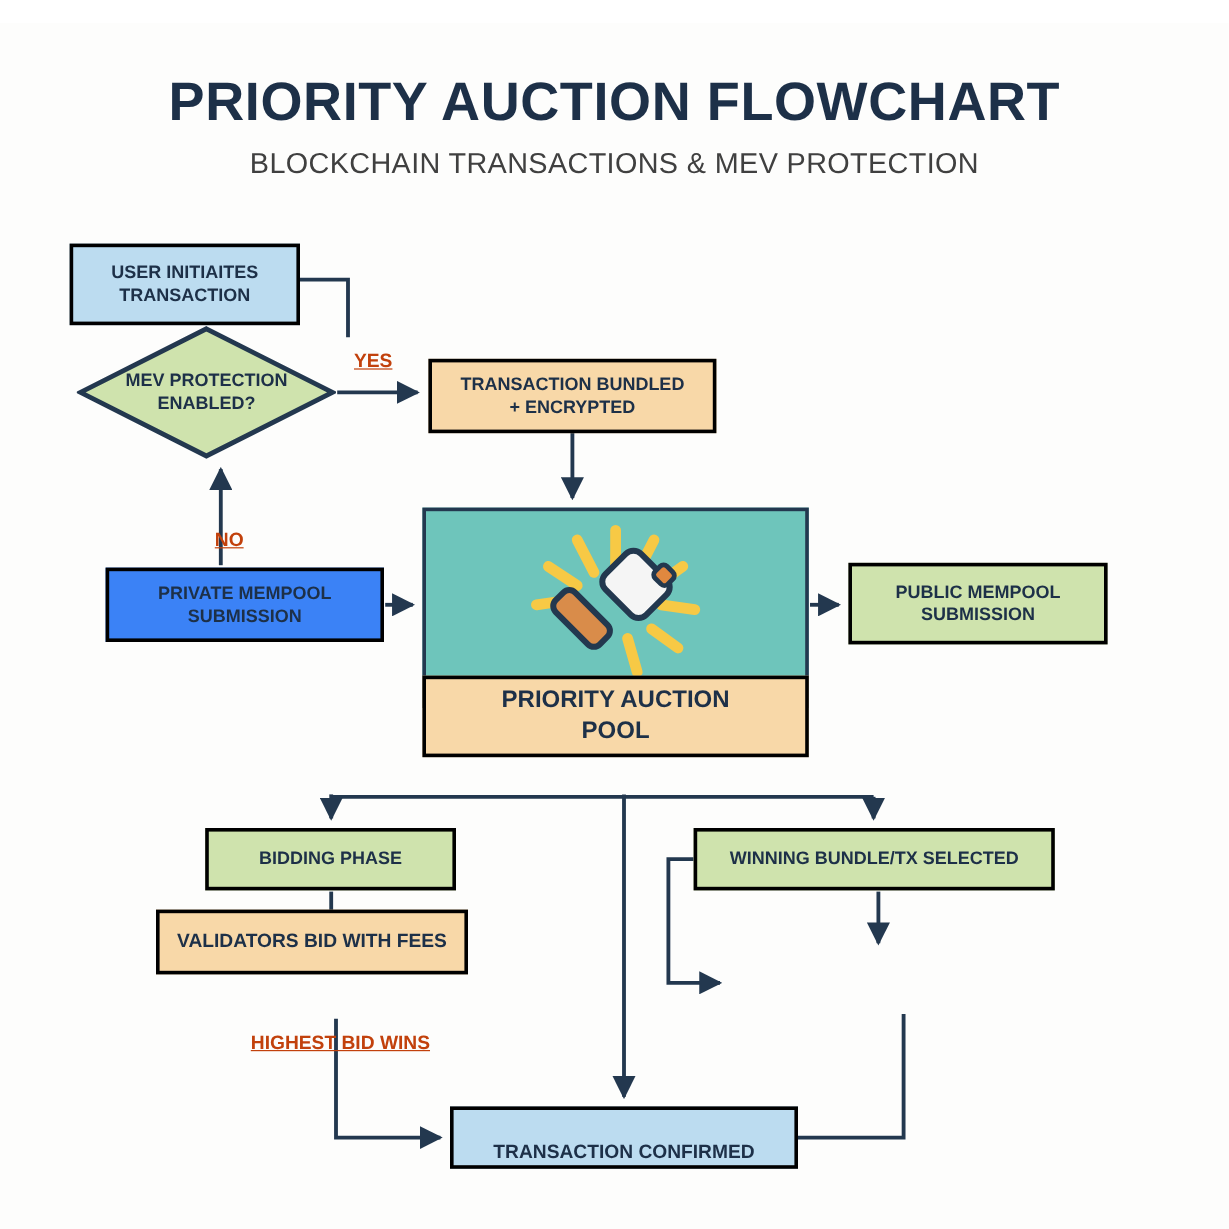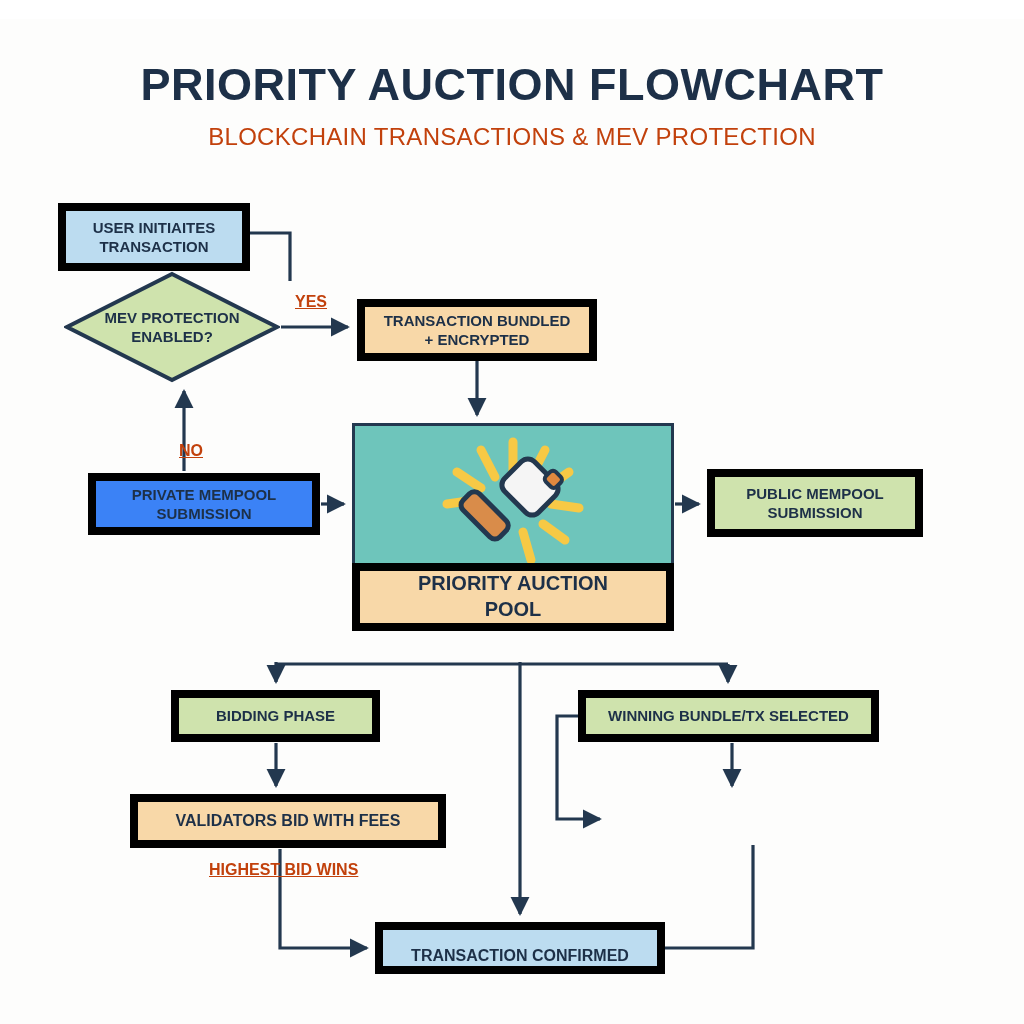--- a/index.html
+++ b/index.html
@@ -33,27 +33,27 @@
   #title {
     top: 40px;
     font-size: 45px;
     font-weight: bold;
     letter-spacing: 0.5px;
   }
   #subtitle {
     top: 104px;
     font-size: 24px;
     font-weight: normal;
-    color: #c2410c;
+    color: #404040;
     letter-spacing: 0.3px;
   }
   .node {
     position: absolute;
     box-sizing: border-box;
-    border: 8px solid #000000;
+    border: 3px solid #000000;
     display: flex;
     align-items: center;
     justify-content: center;
     text-align: center;
     color: #1d3048;
     font-weight: bold;
     line-height: 1.28;
     z-index: 3;
   }
   .node span { display: block; padding: 0 8px; }
@@ -200,21 +200,21 @@
   </div>
 
   <div class="node" style="left:171px; top:671px; width:209px; height:52px; background:#cfe3ad; font-size:15px;">
     <span style="white-space:pre-line;">BIDDING PHASE</span>
   </div>
 
   <div class="node" style="left:578px; top:671px; width:301px; height:52px; background:#cfe3ad; font-size:15px;">
     <span style="white-space:pre-line;">WINNING BUNDLE/TX SELECTED</span>
   </div>
 
-  <div class="node" style="left:130px; top:775px; width:316px; height:54px; background:#f8d8a8; font-size:16px;">
+  <div class="node" style="left:130px; top:739px; width:260px; height:54px; background:#f8d8a8; font-size:16px;">
     <span style="white-space:pre-line;">VALIDATORS BID WITH FEES</span>
   </div>
 
 
   <div class="node" style="left:375px; top:903px; width:290px; height:52px; background:#bcdcf0; font-size:16px;align-items:flex-end;">
     <span style="white-space:pre-line;">TRANSACTION CONFIRMED</span>
   </div>
 
   <div class="edge-label" style="left:295px; top:274px; font-size:16px;">YES</div>
   <div class="edge-label" style="left:179px; top:423px; font-size:16px;">NO</div>

